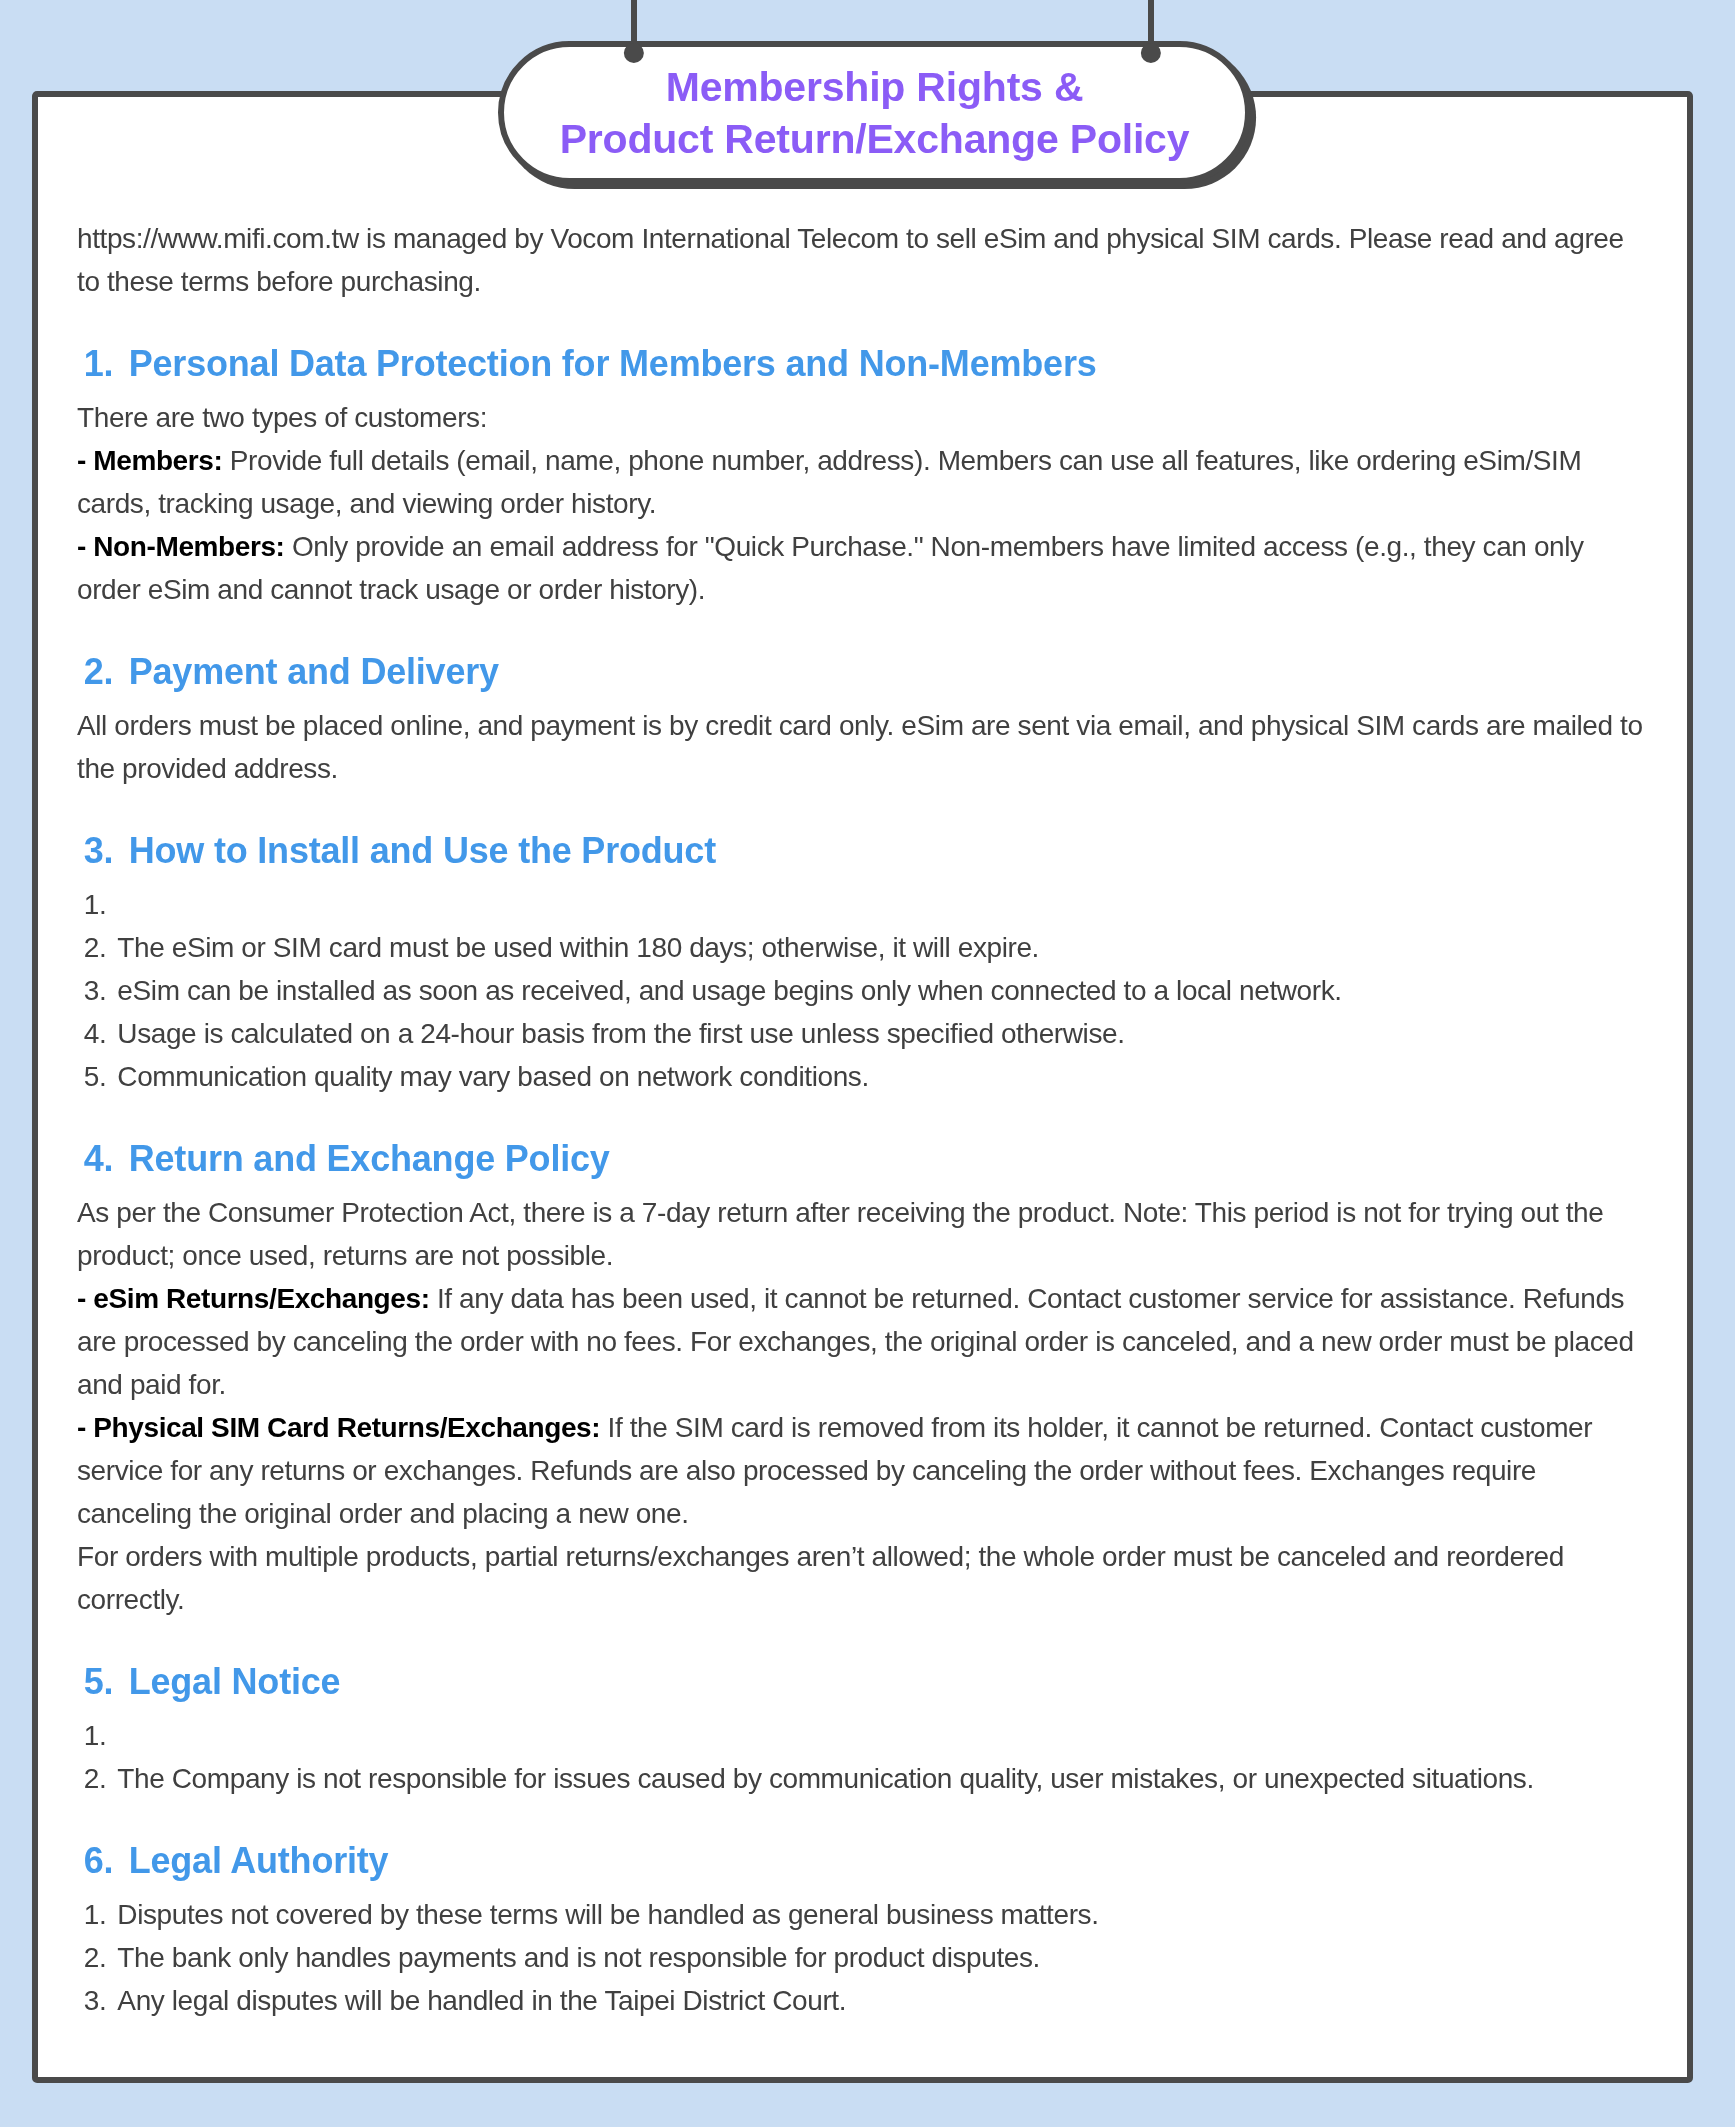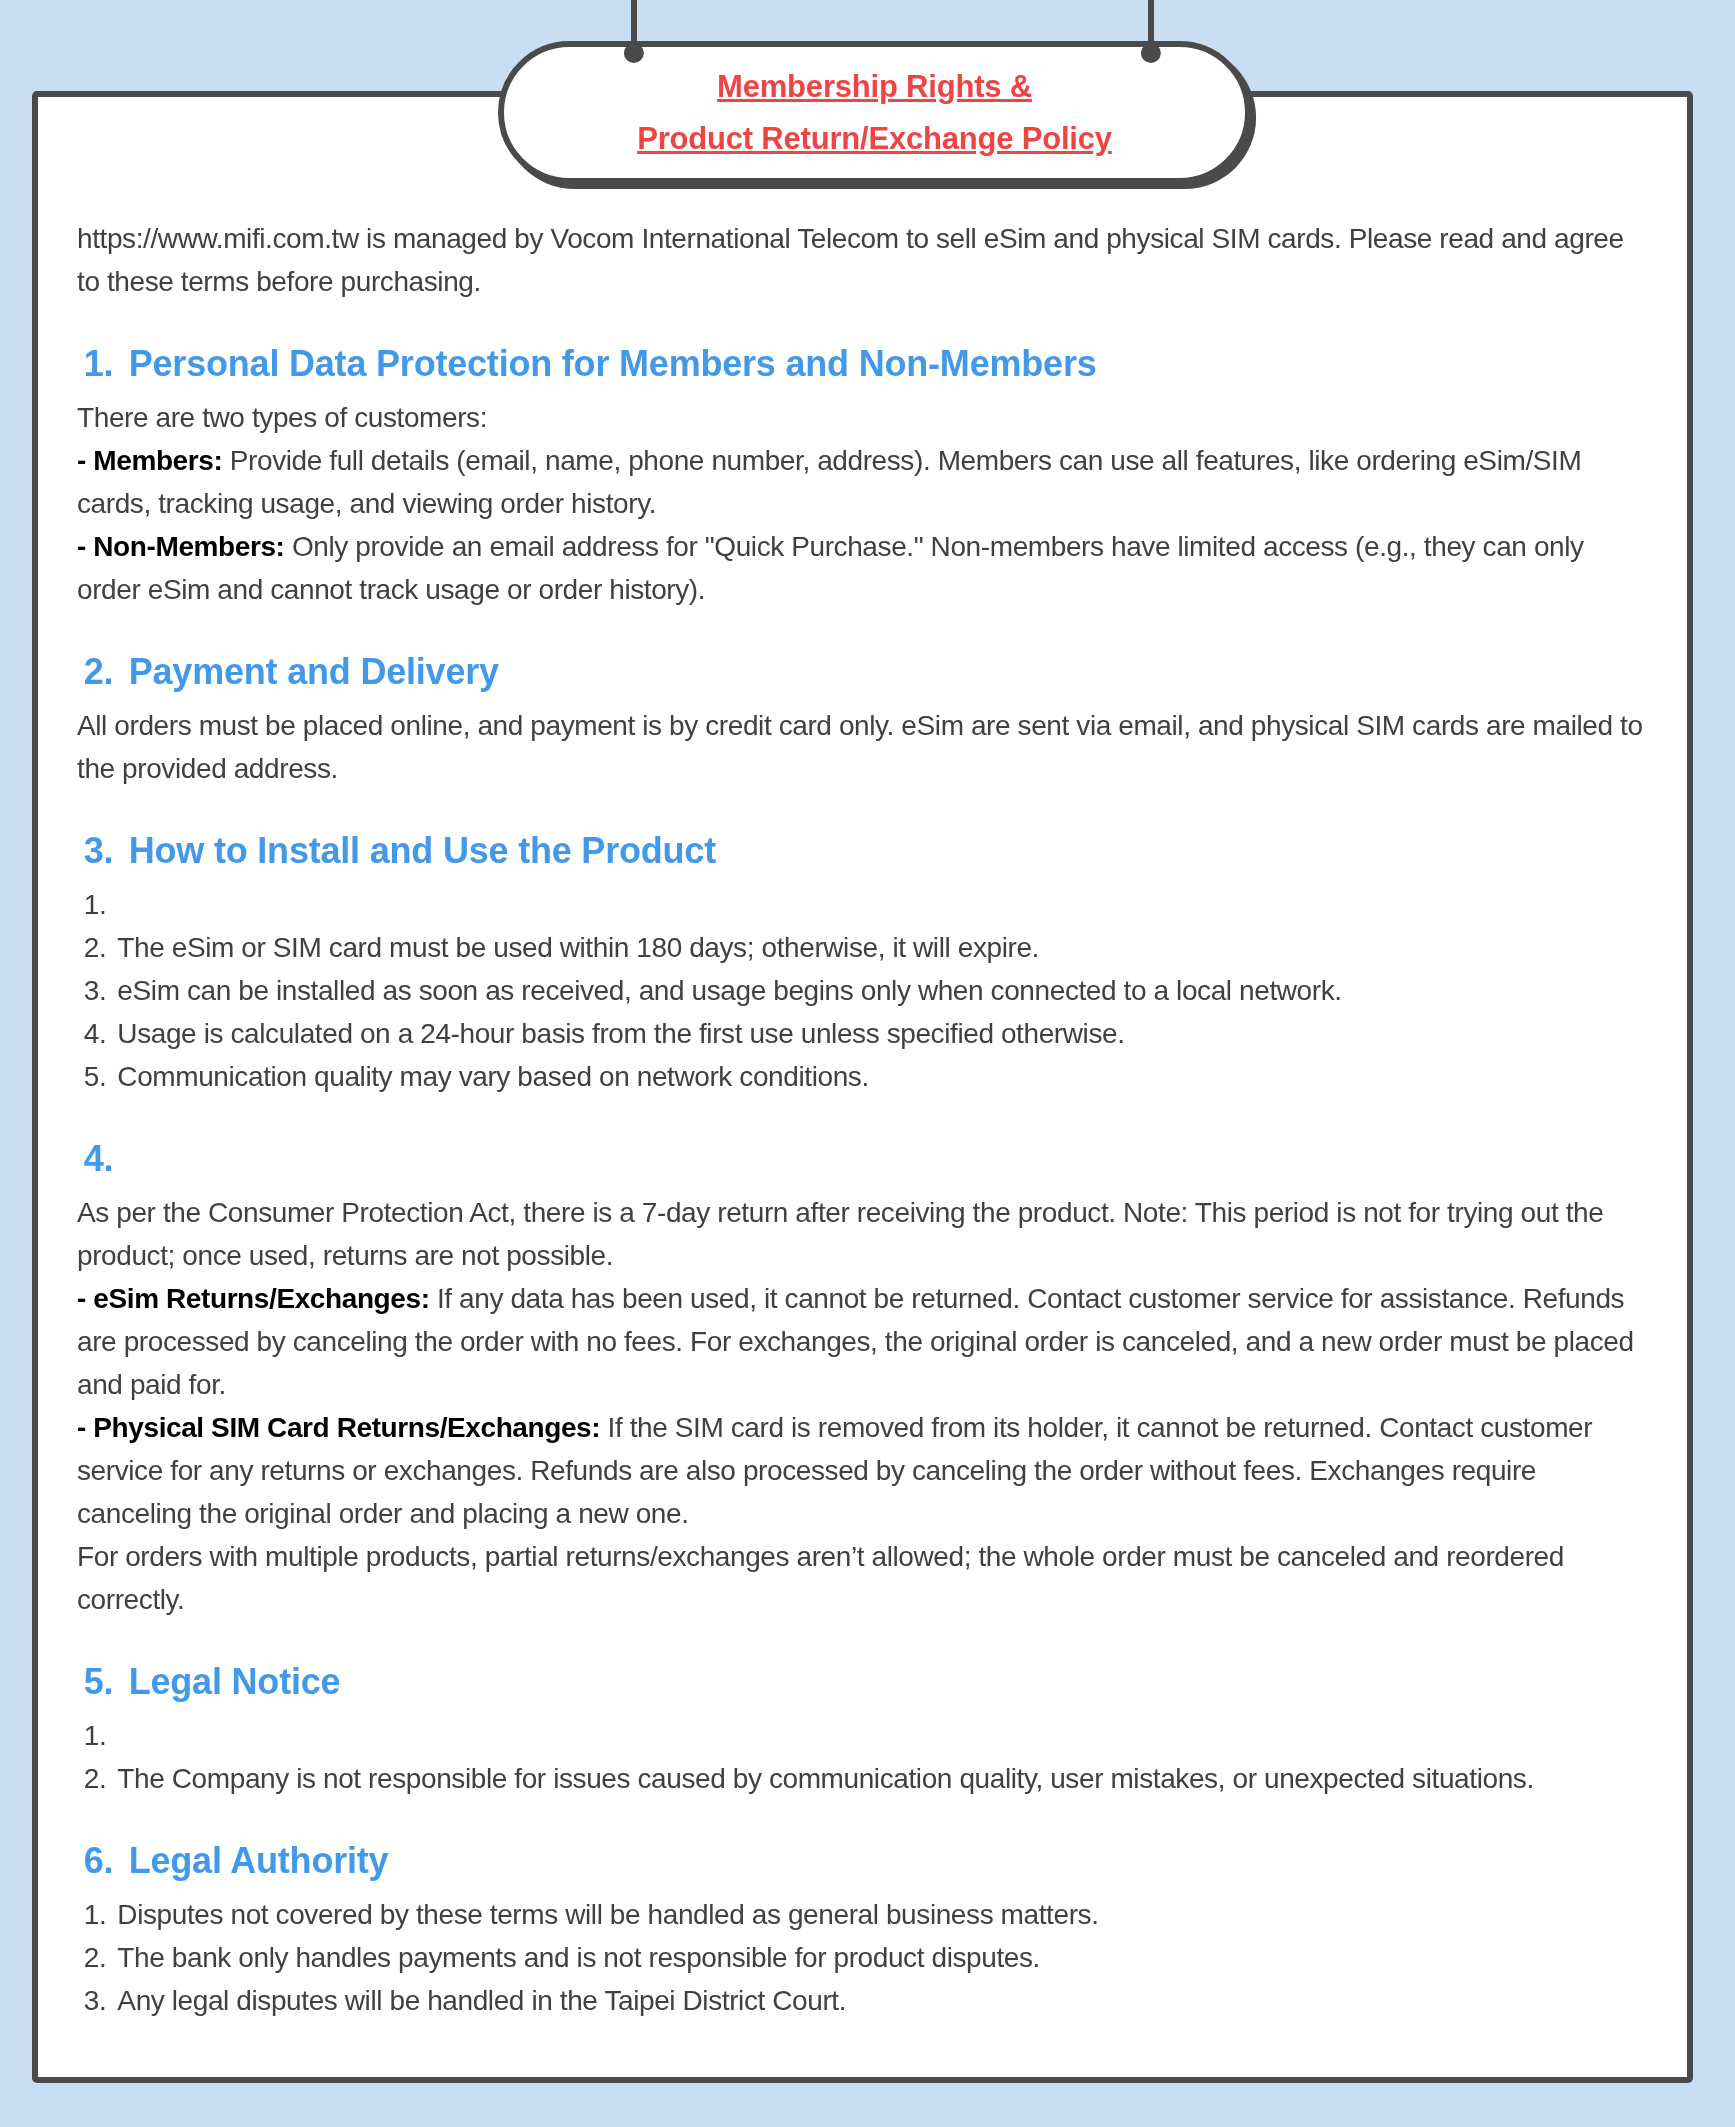--- a/index.html
+++ b/index.html
@@ -61,26 +61,25 @@
     border-radius: 85px;
     box-shadow: 5.1px 5.1px 0 #4a4a4a;
     display: flex;
     flex-direction: column;
     align-items: center;
     justify-content: center;
     z-index: 2;
     text-align: center;
   }
   .badge .title-line {
-    color: #ef4444;
-    font-size: 31px;
+    color: #8b5cf6;
+    font-size: 41px;
     line-height: 52px;
     font-weight: 700;
     letter-spacing: -0.2px;
-    text-decoration: underline;
   }
   .pin {
     position: absolute;
     top: 0;
     width: 6px;
     height: 53px;
     background: #4a4a4a;
     z-index: 3;
   }
   .pin-left  { left: 631px; }
@@ -148,20 +147,21 @@
           <li>
               <span class="li-num">5.</span>
               <span>Communication quality may vary based on network conditions.</span>
             </li>
         </ol>
       </section>
 
       <section>
         <h2>
           <span>4.</span>
+          <span>Return and Exchange Policy</span>
         </h2>
         <p>As per the Consumer Protection Act, there is a 7-day return after receiving the product. Note: This period is not for trying out the product; once used, returns are not possible.</p>
         <p><b class="lead-in">- eSim Returns/Exchanges:</b><span> If any data has been used, it cannot be returned. Contact customer service for assistance. Refunds are processed by canceling the order with no fees. For exchanges, the original order is canceled, and a new order must be placed and paid for.</span></p>
         <p><b class="lead-in">- Physical SIM Card Returns/Exchanges:</b><span> If the SIM card is removed from its holder, it cannot be returned. Contact customer service for any returns or exchanges. Refunds are also processed by canceling the order without fees. Exchanges require canceling the original order and placing a new one.</span></p>
         <p>For orders with multiple products, partial returns/exchanges aren’t allowed; the whole order must be canceled and reordered correctly.</p>
       </section>
 
       <section>
         <h2>
           <span>5.</span>

